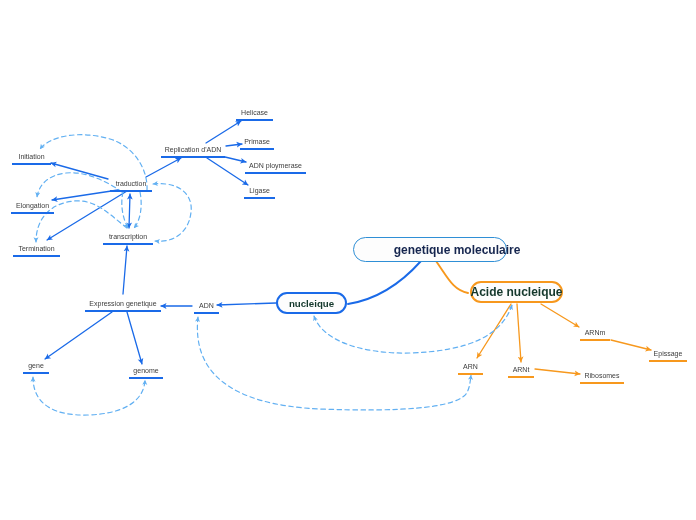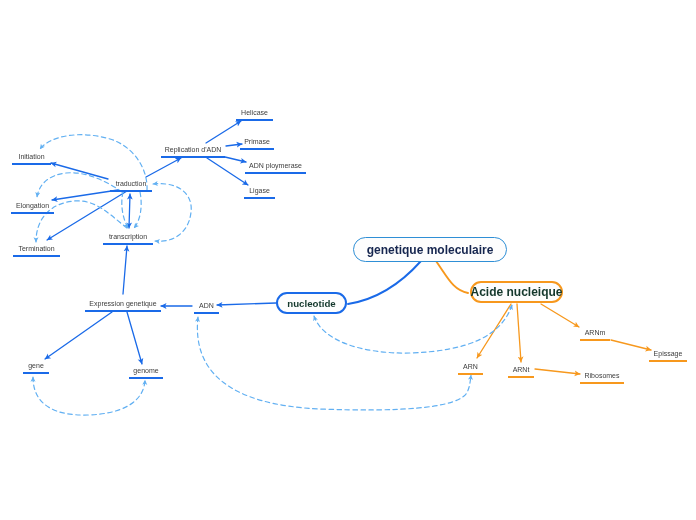--- a/index.html
+++ b/index.html
@@ -141,23 +141,23 @@
         <div class="leaf-bar" style="width: 44px; background: rgb(247, 152, 29);"></div>
         <div class="leaf-label">Ribosomes</div>
       </div>
       <div class="leaf" style="left: 649px; top: 360px; width: 38px;">
         <div class="leaf-bar" style="width: 38px; background: rgb(247, 152, 29);"></div>
         <div class="leaf-label">Epissage</div>
       </div>
     </div>
 <div id="pill-group">
       <div class="pill" style="left: 353px; top: 237px; width: 154px; height: 25px; border: 1.7px solid rgb(47, 143, 214);">
-        <span class="pill-label" style="font-size: 12px; color: rgb(22, 38, 79);">genetique moleculaire</span>
+        <span class="pill-label" style="font-size: 12px; color: rgb(22, 38, 79); margin-left: 27px;">genetique moleculaire</span>
       </div>
       <div class="pill" style="left: 276px; top: 292px; width: 71px; height: 22px; border: 2px solid rgb(26, 106, 232);">
-        <span class="pill-label" style="font-size: 9.7px; color: rgb(20, 56, 44);">nucleotide</span>
+        <span class="pill-label" style="font-size: 9.7px; color: rgb(20, 56, 44);">nucleique</span>
       </div>
       <div class="pill" style="left: 470px; top: 281px; width: 93px; height: 22px; border: 2px solid rgb(247, 152, 29);">
         <span class="pill-label" style="font-size: 12px; color: rgb(20, 56, 44);">Acide nucleique</span>
       </div>
     </div>
 
 </div>
 
 </body></html>

